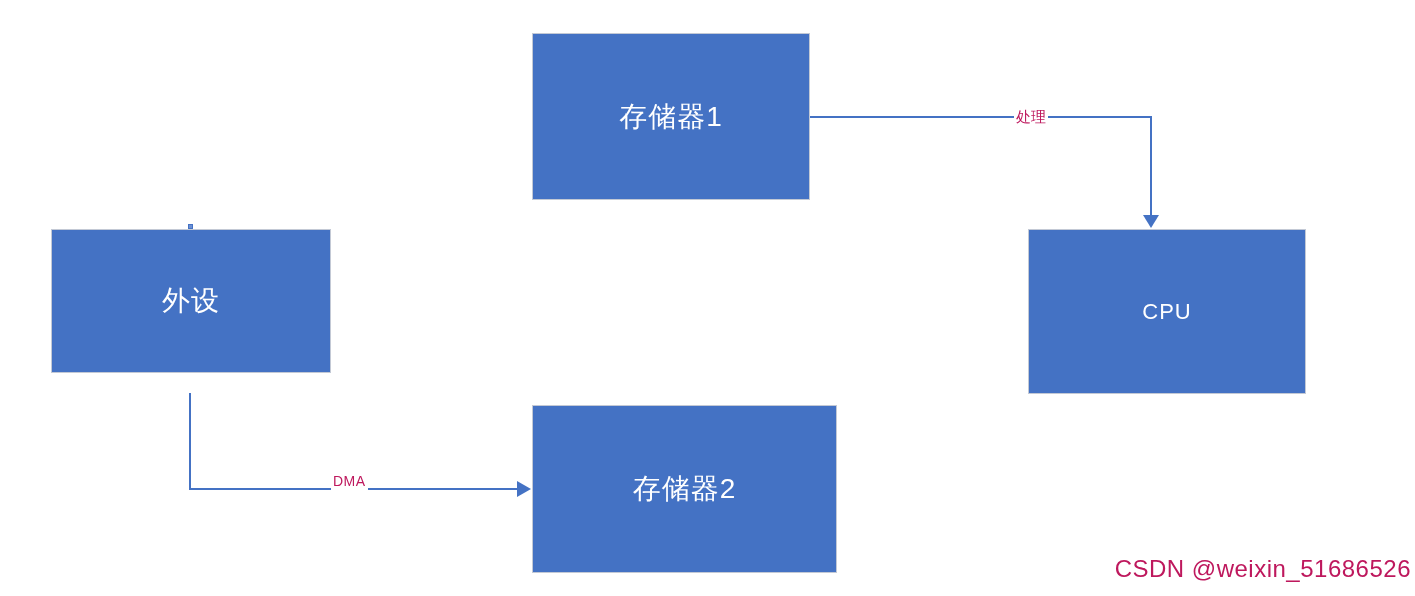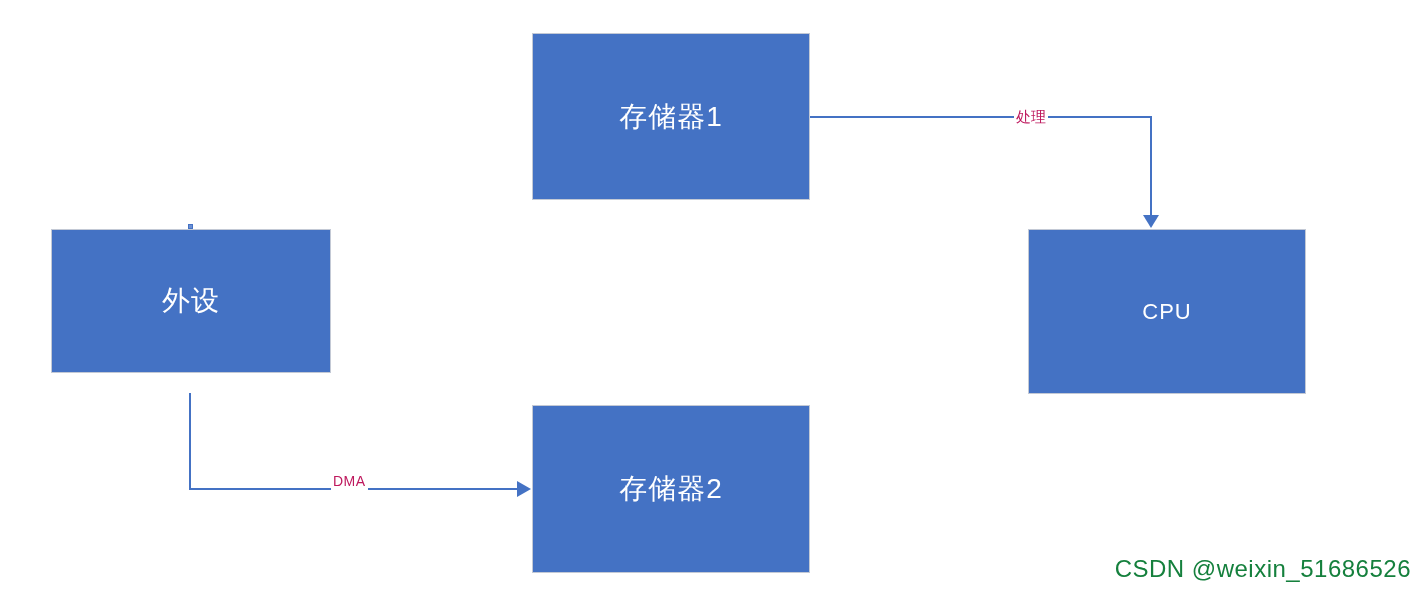--- a/index.html
+++ b/index.html
@@ -21,21 +21,21 @@
     color: #ffffff;
     display: flex;
     align-items: center;
     justify-content: center;
     font-size: 28px;
     letter-spacing: 1px;
   }
   #node-memory1   { left: 532px;  top: 33px;  width: 278px; height: 167px; }
   #node-peripheral{ left: 51px;   top: 229px; width: 280px; height: 144px; }
   #node-cpu       { left: 1012px; top: 229px; width: 278px; height: 165px; font-size: 22px; margin-left: 16px; }
-  #node-memory2   { left: 532px;  top: 405px; width: 278px; height: 168px; }
+  #node-memory2   { left: 532px;  top: 405px; width: 305px; height: 168px; }
 
   .edge-line {
     position: absolute;
     background: #4472C4;
   }
   
   .e1-h { left: 810px;  top: 116px; width: 341px; height: 2px; }
   .e1-v { left: 1150px; top: 116px; width: 2px;   height: 101px; }
   .arrow-down {
     position: absolute;
@@ -72,21 +72,21 @@
     left: 188px; top: 224px;
     width: 5px; height: 5px;
     background: #6b8fd4;
     border: 1px solid #4472C4;
   }
 
   .watermark {
     position: absolute;
     right: 4px;
     top: 555px;
-    color: #15803d;
+    color: #be185d;
     font-size: 24px;
     letter-spacing: 0.5px;
     white-space: nowrap;
   }
 </style>
 </head>
 <body>
 
 <div class="canvas">
 

